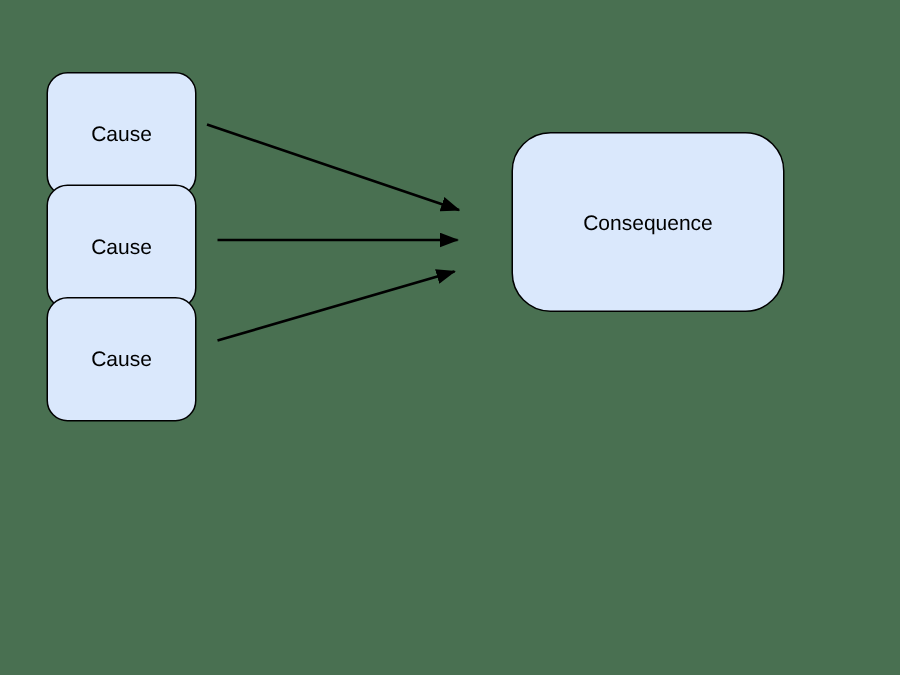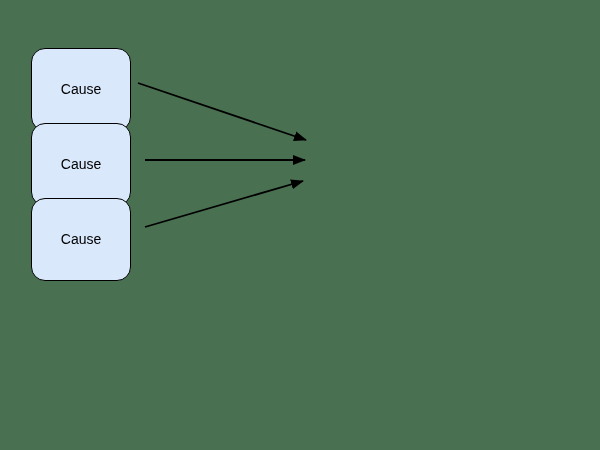--- a/index.html
+++ b/index.html
@@ -89,14 +89,17 @@
   </div>
 
   <div class="node cause cause-2">
     <span class="label">Cause</span>
   </div>
 
   <div class="node cause cause-3">
     <span class="label">Cause</span>
   </div>
 
+  <div class="node consequence">
+    <span class="label">Consequence</span>
+  </div>
 
 </div>
 
 </body></html>

